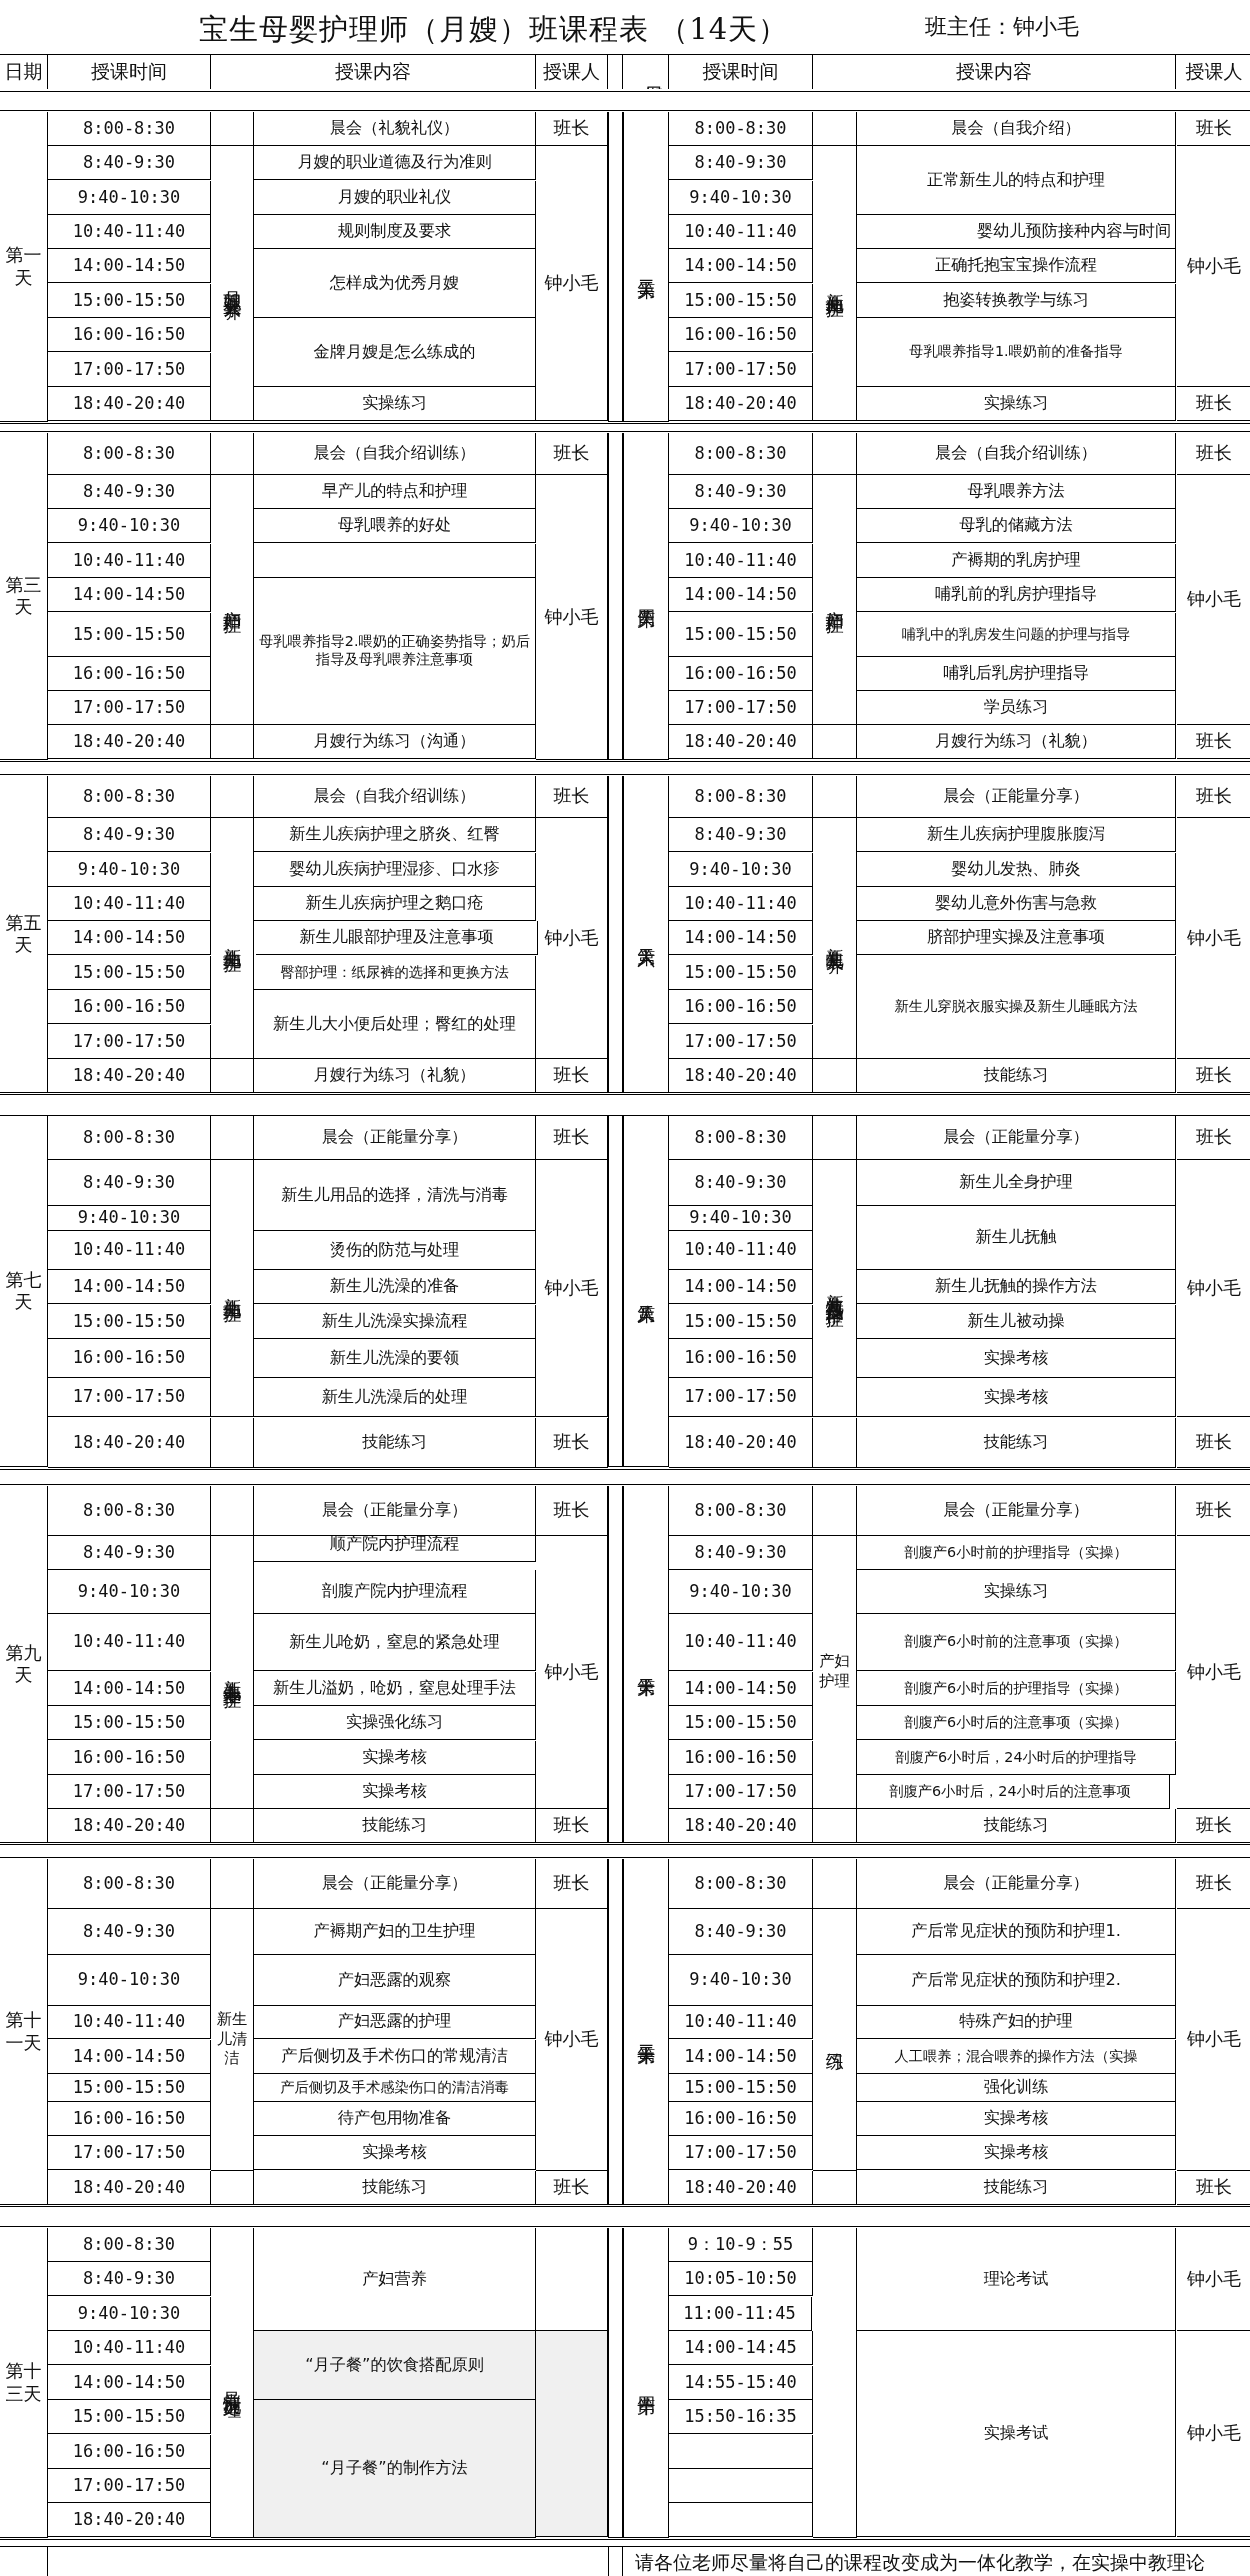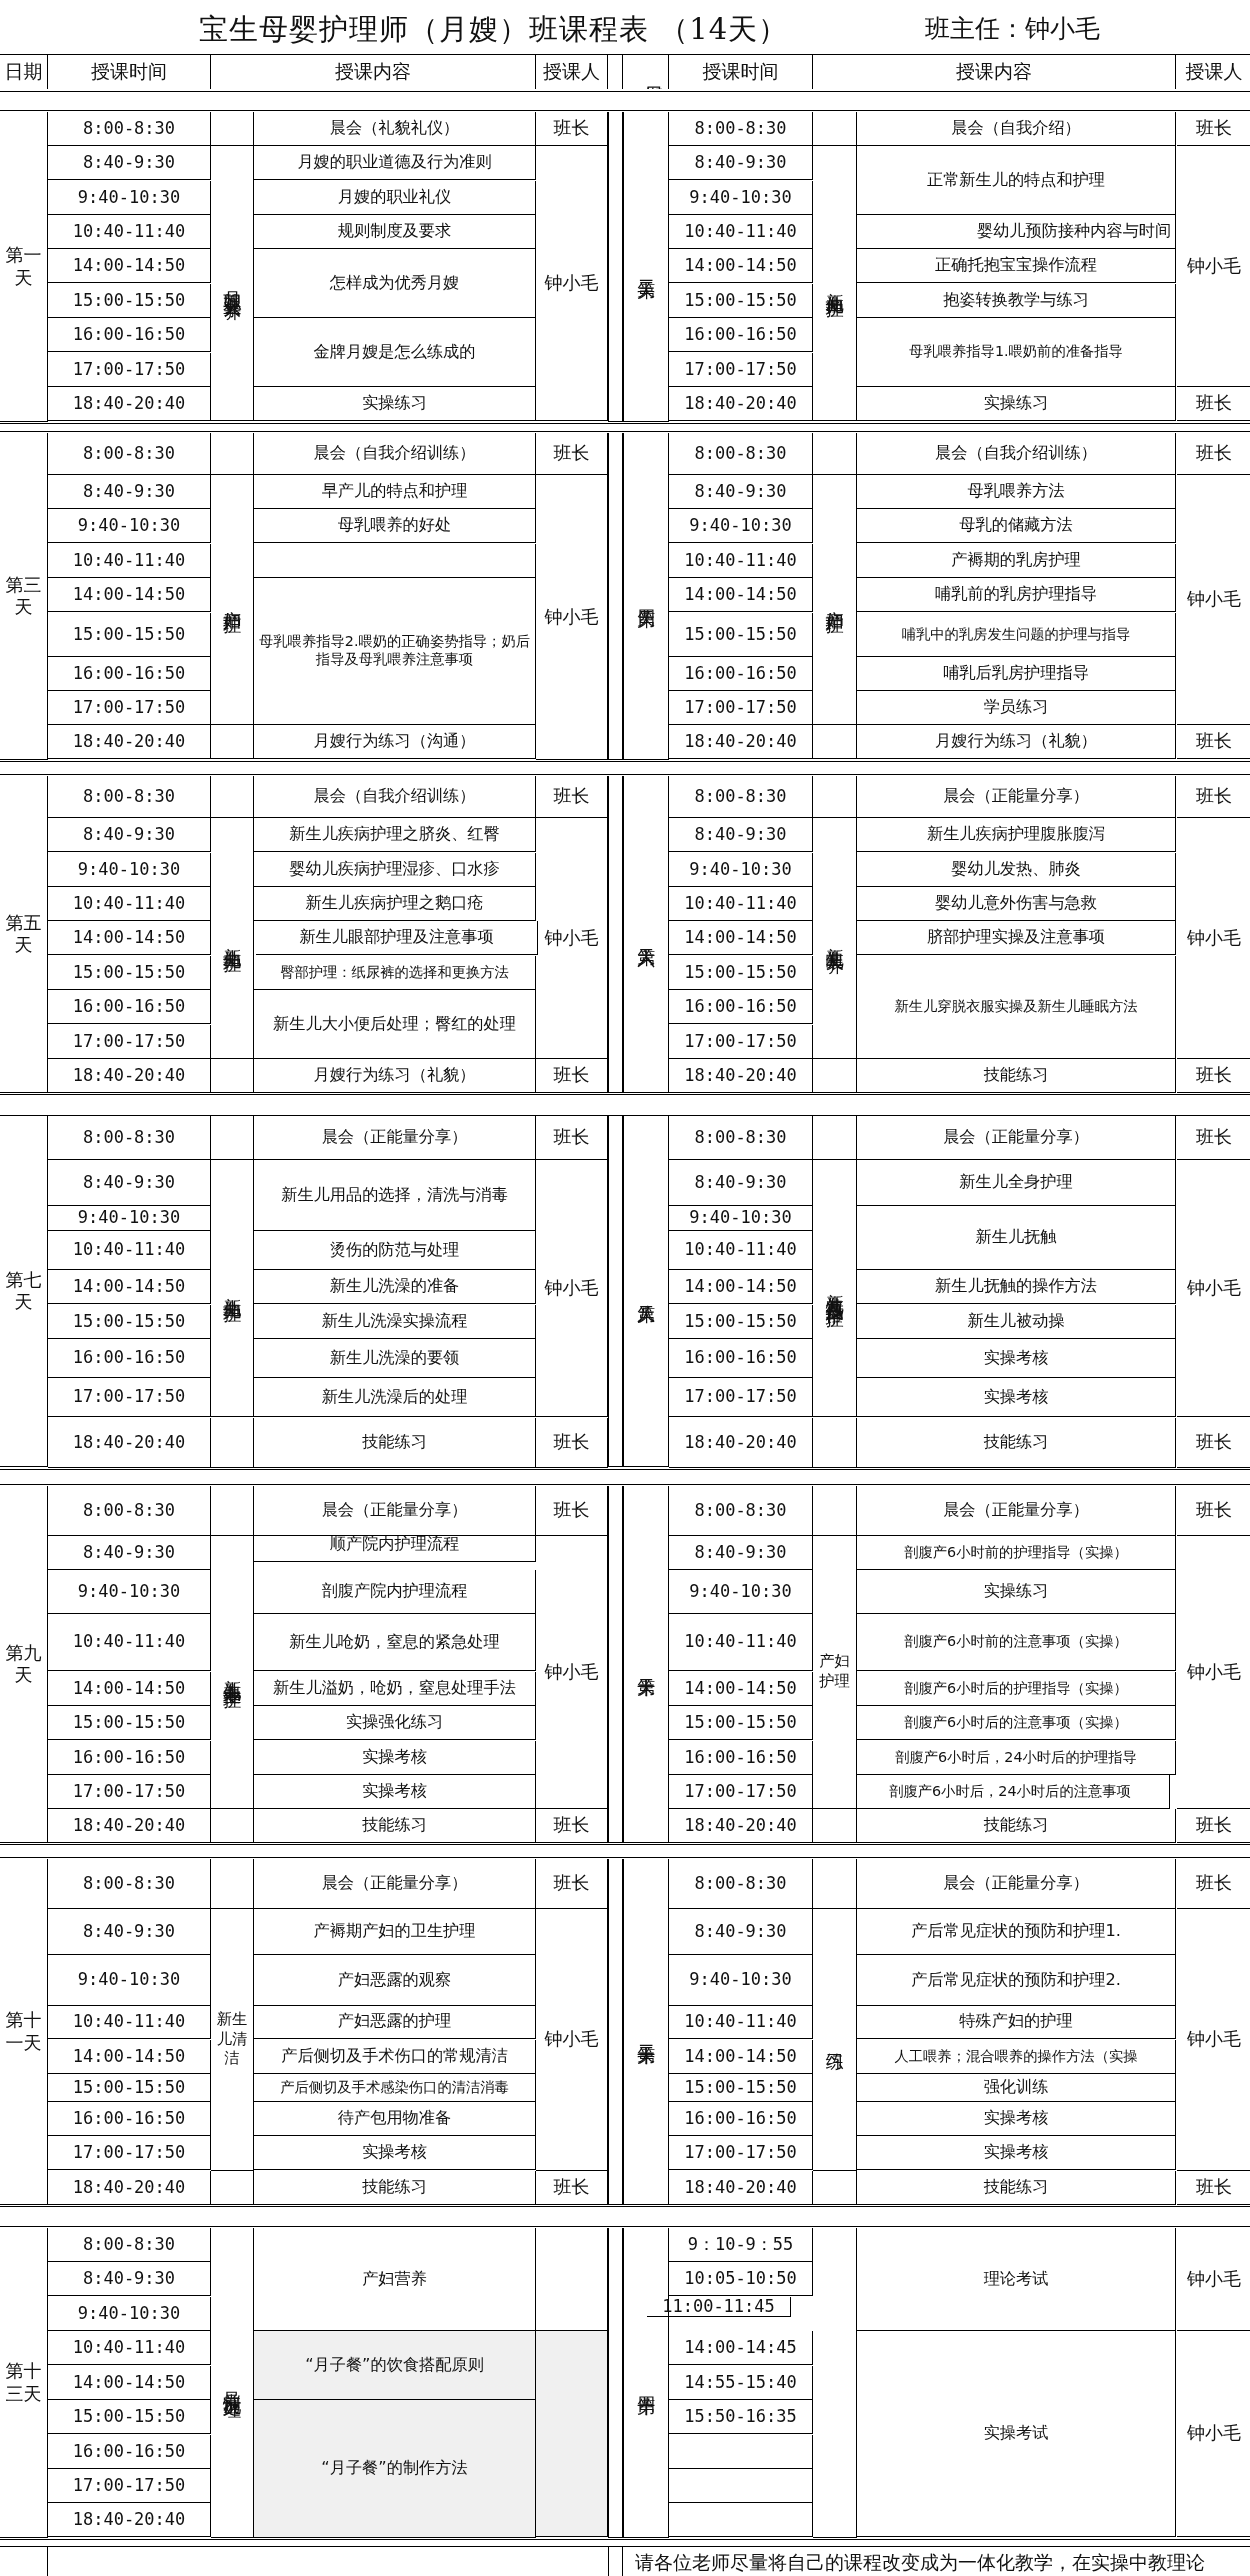--- a/index.html
+++ b/index.html
@@ -1,19 +1,19 @@
 <!DOCTYPE html>
 <html><head>
 <meta charset="utf-8">
 <style>
   html,body{margin:0;padding:0;background:#fff;}
   body{width:1250px;height:2576px;position:relative;overflow:hidden;font-family:"DejaVu Serif","Liberation Serif",serif;color:#111;}
   .title{position:absolute;left:0;top:0;width:1250px;height:54px;}
   .title .main{position:absolute;left:199px;top:9.6px;font-size:29px;letter-spacing:1px;}
-  .title .head{position:absolute;left:925px;top:11.5px;font-size:25px;}
+  .title .head{position:absolute;left:925px;top:11.5px;font-size:22px;}
   .hdr{position:absolute;left:0;top:54px;width:1250px;height:38px;border-top:1.9px solid #000;border-bottom:1.9px solid #000;box-sizing:border-box;}
   .hcell{position:absolute;top:0;height:34px;display:flex;align-items:center;justify-content:center;font-size:19px;border-right:1px solid #000;box-sizing:border-box;font-family:"DejaVu Sans","Liberation Sans",sans-serif;}
   .block{position:absolute;border-top:1.9px solid #000;border-bottom:1.9px solid #000;box-sizing:border-box;}
   .cell{position:absolute;box-sizing:border-box;display:flex;align-items:center;justify-content:center;text-align:center;border-right:1px solid #000;border-bottom:1px solid #000;line-height:1.25;}
   .time{font-family:"DejaVu Sans Mono","Liberation Mono",monospace;font-size:17px;}
   .content{font-family:"DejaVu Sans","Liberation Sans",sans-serif;font-size:16.2px;padding:0 3.8px;}
   .small{font-size:14.3px;}
   .cat{font-family:"DejaVu Sans","Liberation Sans",sans-serif;font-size:18px;writing-mode:vertical-rl;text-orientation:upright;letter-spacing:1.9px;}
   .cat2{font-family:"DejaVu Sans","Liberation Sans",sans-serif;font-size:15.3px;padding:0 1.9px;word-break:break-all;line-height:1.3;}
   .day{font-family:"DejaVu Sans","Liberation Sans",sans-serif;font-size:18px;padding:0 1.9px;}
@@ -915,21 +915,21 @@
     </div>
     <div class="cell dayv" style="left: 623px; top: 2228px; width: 46px; height: 310px; border-left: 1px solid rgb(0, 0, 0);">
       <span>第十四</span>
     </div>
     <div class="cell time" style="left: 669px; top: 2228px; width: 144px; height: 34px;">
       <span>9：10-9：55</span>
     </div>
     <div class="cell time" style="left: 669px; top: 2262px; width: 144px; height: 34px;">
       <span>10:05-10:50</span>
     </div>
-    <div class="cell time" style="left: 647px; top: 2297px; width: 144px; height: 20px; text-align: center;">
+    <div class="cell time" style="left: 668px; top: 2297px; width: 144px; height: 34px; text-align: center;">
       <span>11:00-11:45</span>
     </div>
     <div class="cell time" style="left: 669px; top: 2331px; width: 144px; height: 34px;">
       <span>14:00-14:45</span>
     </div>
     <div class="cell time" style="left: 669px; top: 2366px; width: 144px; height: 34px;">
       <span>14:55-15:40</span>
     </div>
     <div class="cell time" style="left: 669px; top: 2400px; width: 144px; height: 34px;">
       <span>15:50-16:35</span>

